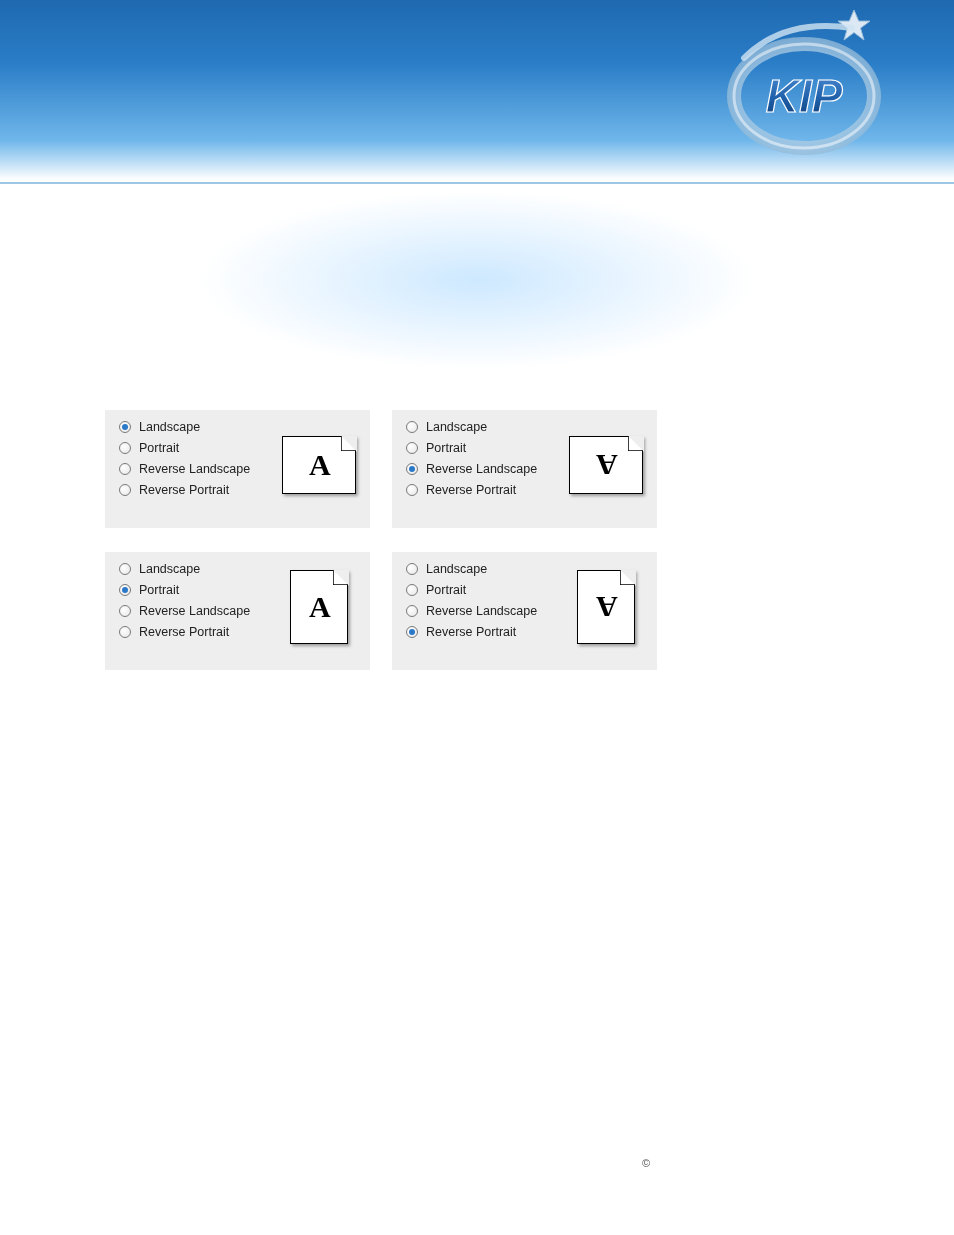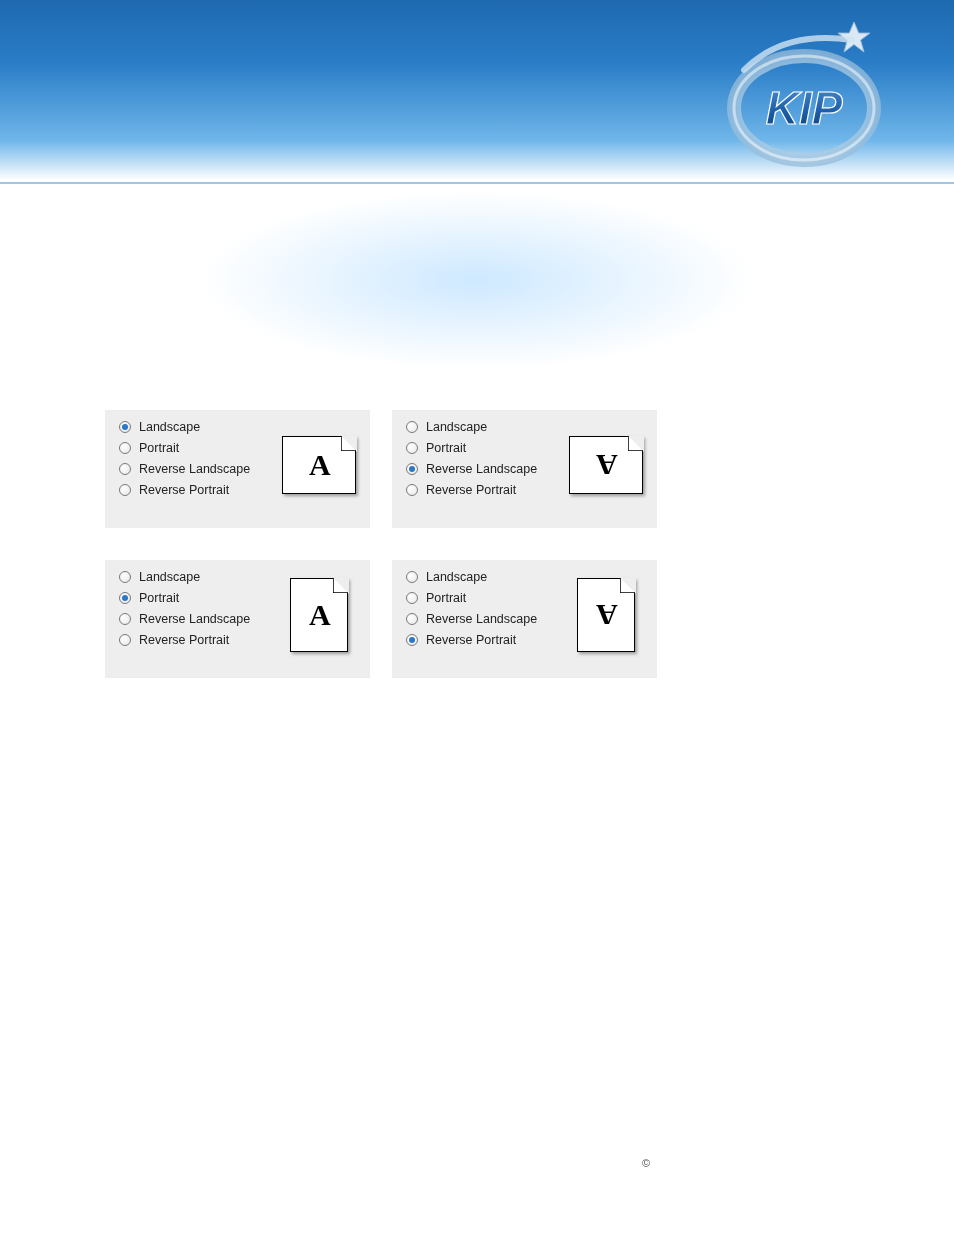--- a/index.html
+++ b/index.html
@@ -39,38 +39,38 @@
     transform: translateX(-50%);
     width: 560px;
     height: 180px;
     background: radial-gradient(ellipse at center, rgba(200,230,255,0.9) 0%, rgba(255,255,255,0) 70%);
     pointer-events: none;
   }
 
   
   .kip-logo {
     position: absolute;
-    top: 20px;
+    top: 8px;
     right: 60px;
     width: 170px;
     height: 150px;
     pointer-events: none;
   }
 
   
   .panels {
     position: absolute;
     top: 410px;
     left: 105px;
     width: 552px;
   }
   .row {
     display: flex;
     gap: 22px;
-    margin-bottom: 32px;
+    margin-bottom: 24px;
   }
   .panel {
     width: 265px;
     height: 118px;
     background: #eeeeee;
     position: relative;
     padding: 10px 12px 10px 14px;
     box-sizing: border-box;
   }
   .opts {

